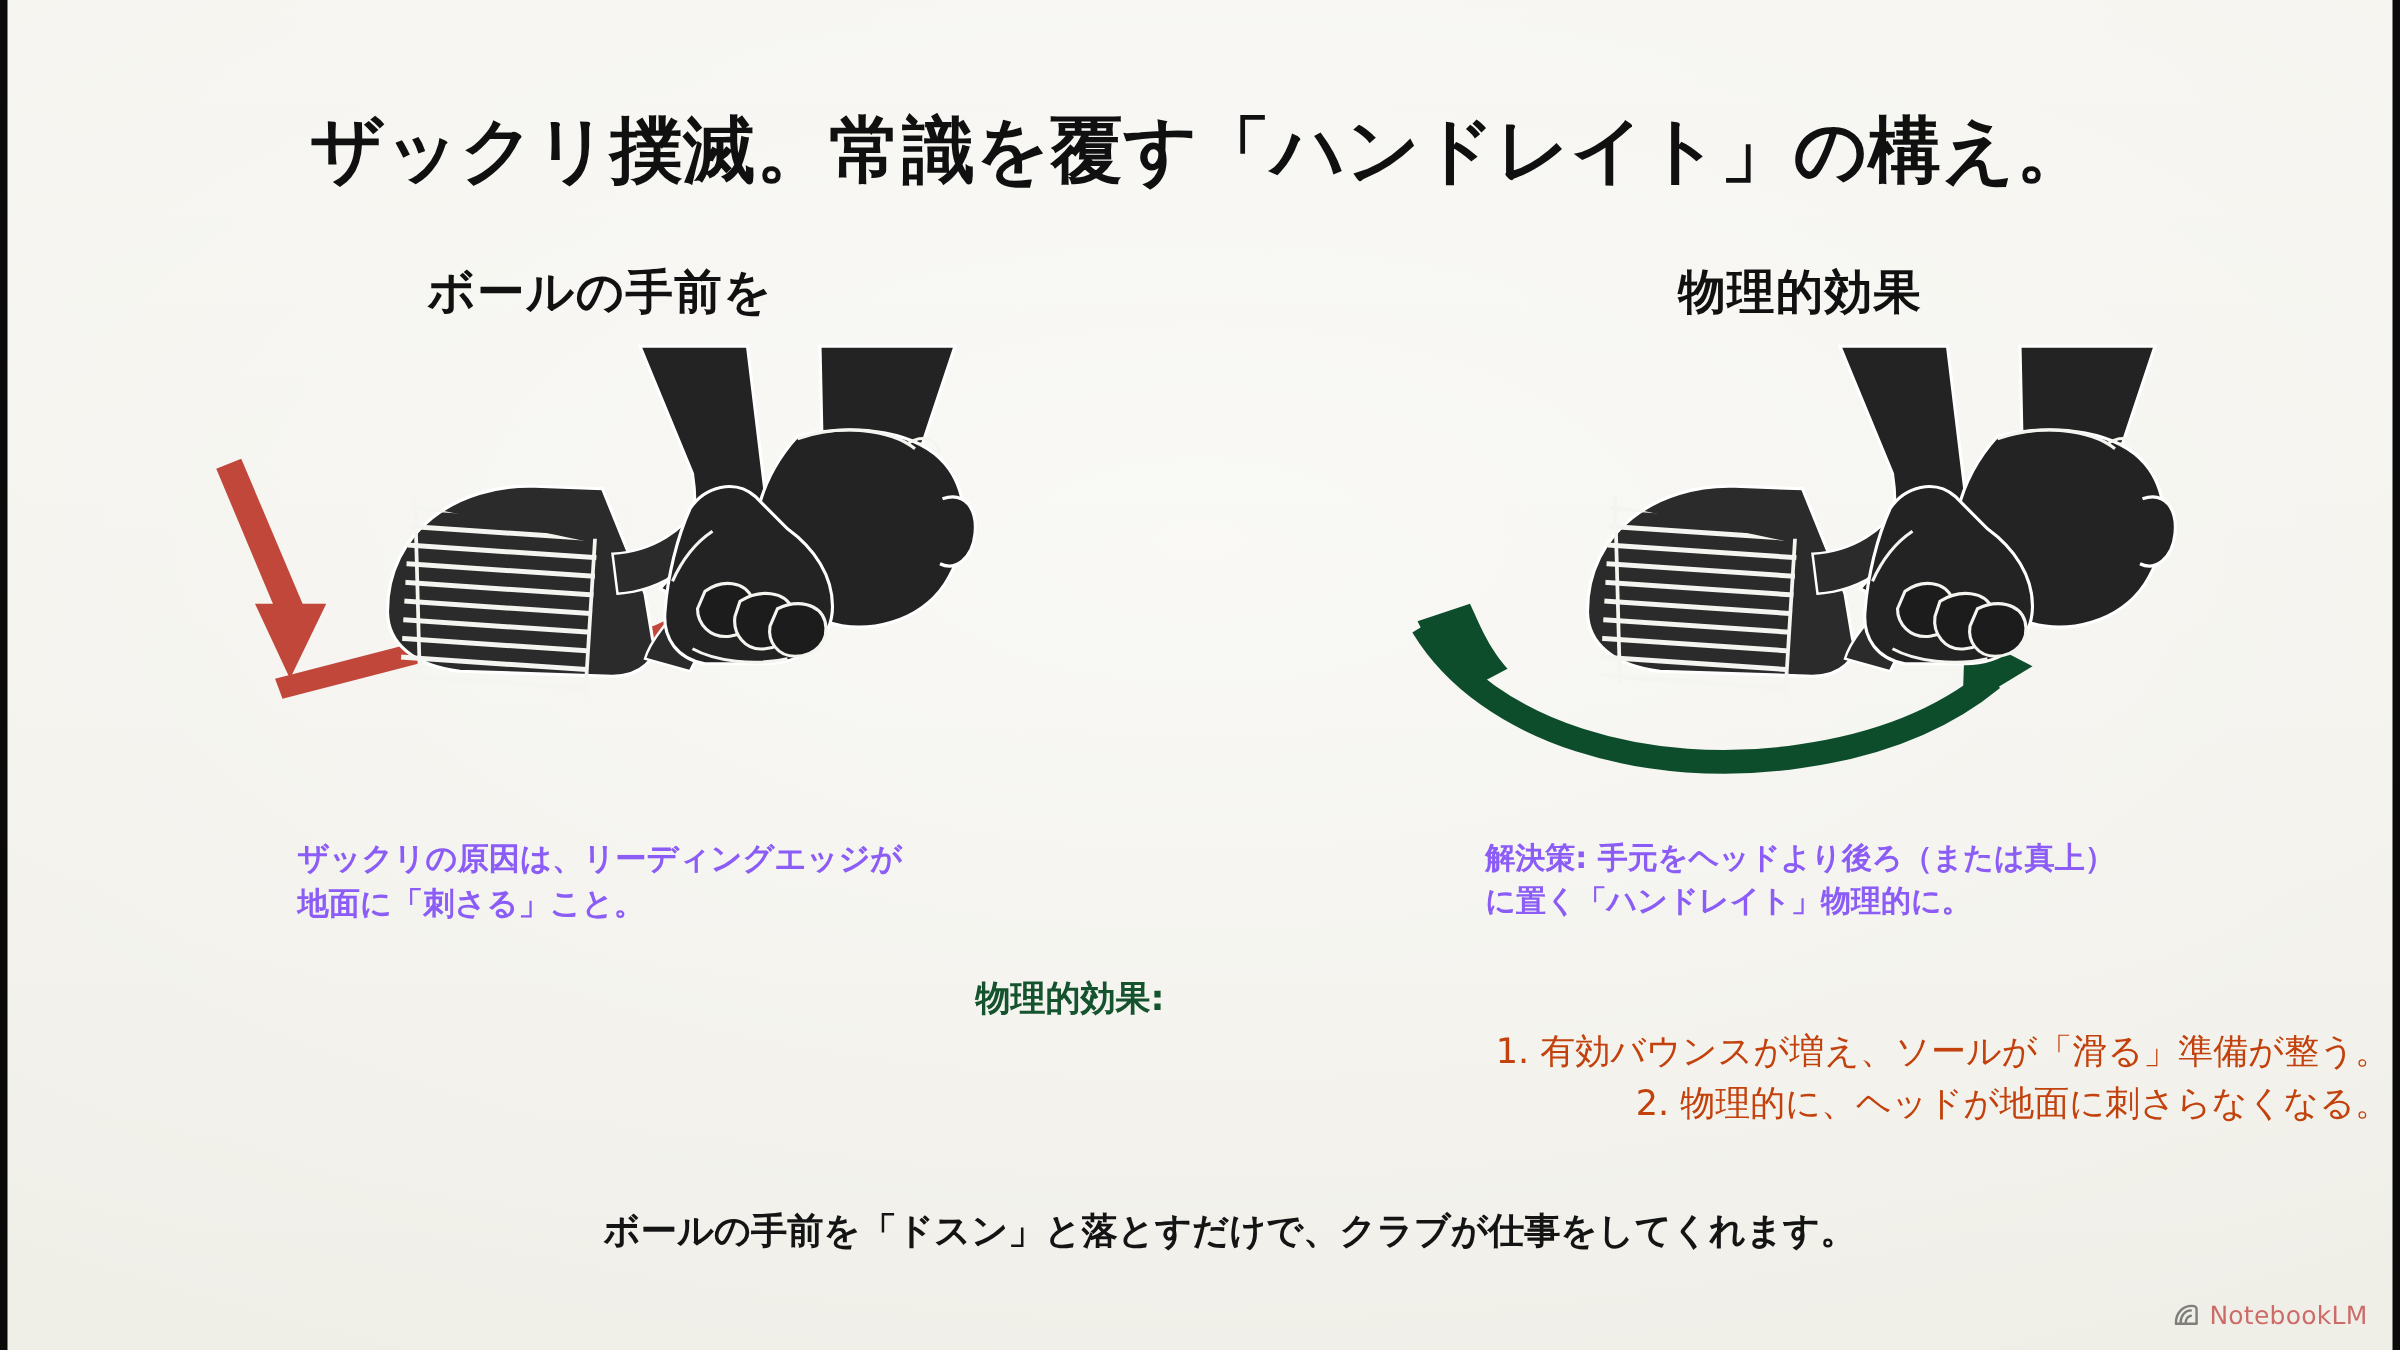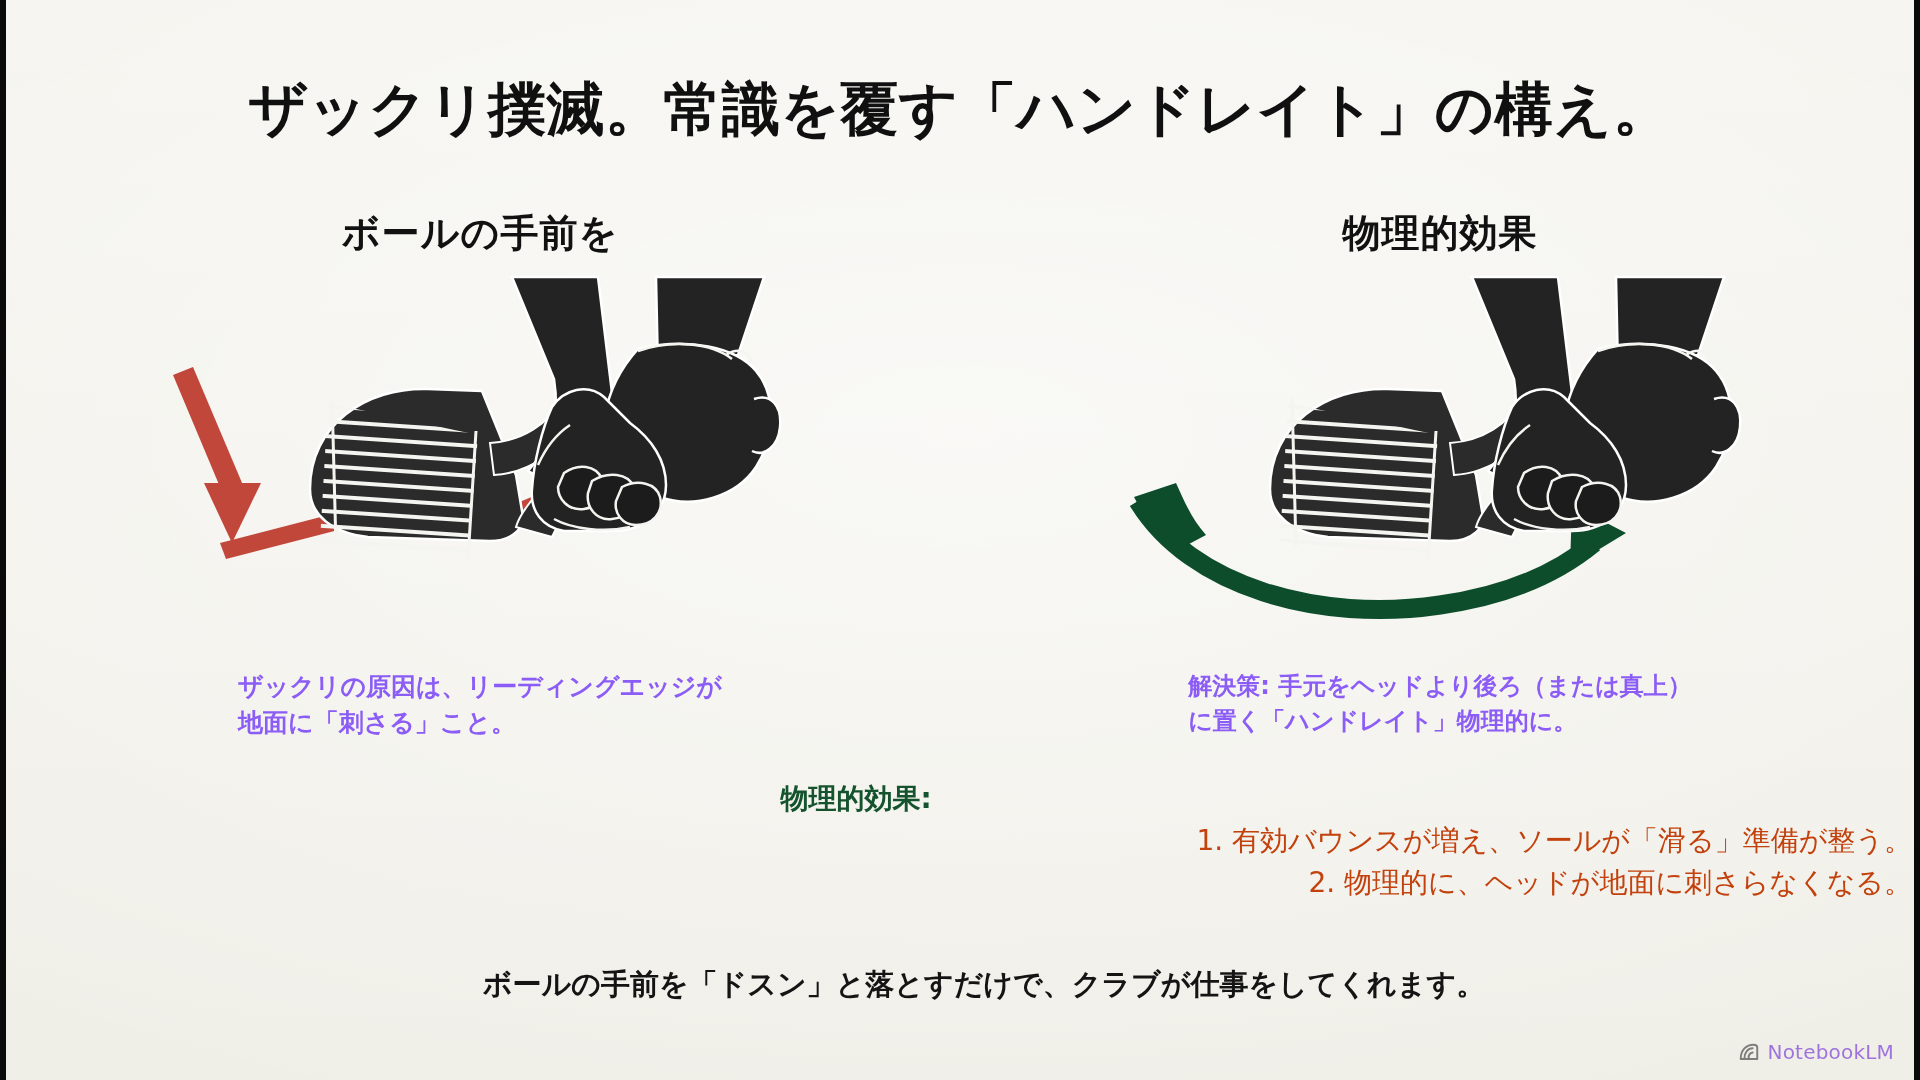--- a/index.html
+++ b/index.html
@@ -32,21 +32,21 @@
     bottom: 0;
     width: 6px;
     background: #0a0a0a;
   }
   .edge-bar.left  { left: 0; }
   .edge-bar.right { right: 0; }
 
   
   #title {
     position: absolute;
-    top: 37px;
+    top: 48px;
     left: 0;
     width: 1920px;
     text-align: center;
     font-size: 58px;
     font-weight: 700;
     letter-spacing: 0.5px;
     line-height: 1.15;
     color: #101010;
     white-space: nowrap;
   }
@@ -142,21 +142,21 @@
     right: 26px;
     bottom: 16px;
     display: flex;
     align-items: center;
     gap: 8px;
     opacity: 0.62;
   }
   #watermark .wm-label {
     font-size: 20px;
     font-weight: 400;
-    color: #6d28d9;
+    color: #b91c1c;
     letter-spacing: 0.2px;
   }
   #watermark svg { display: block; }
 </style>
 </head>
 <body>
 
 <div id="stage" style="background: rgb(243, 242, 236);">
   <div id="paper-texture"></div>
   <div class="edge-bar left"></div>

